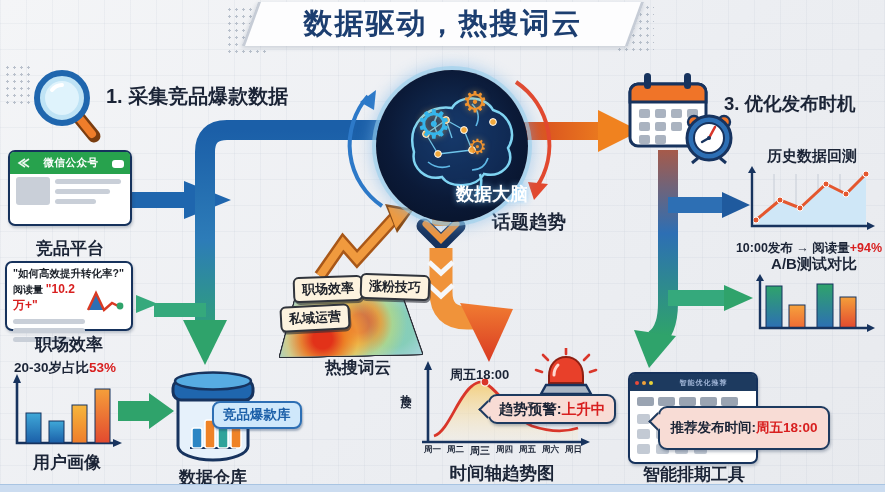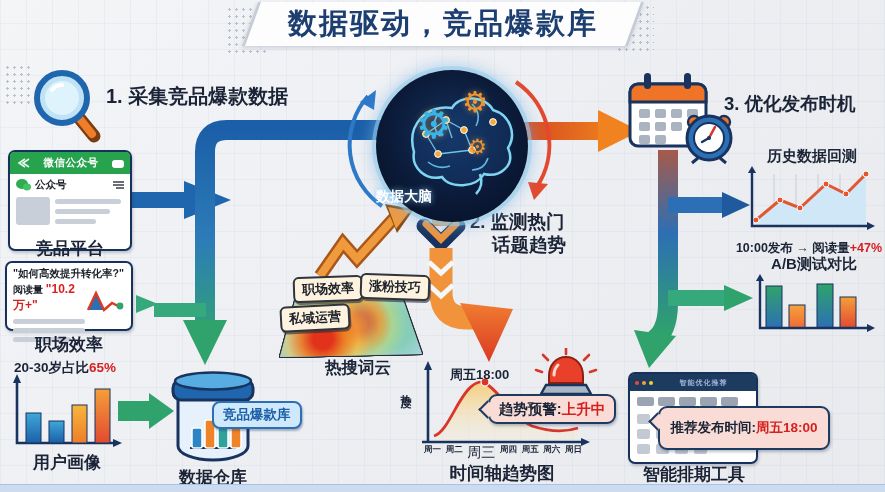--- a/index.html
+++ b/index.html
@@ -60,21 +60,21 @@
 <body>
 
 <div id="canvas">
 
   <div class="abs dots" style="left:226px;top:6px;width:42px;height:48px;"></div>
   <div class="abs dots" style="left:616px;top:4px;width:38px;height:50px;"></div>
   <div class="abs dots" style="left:4px;top:64px;width:26px;height:40px;"></div>
 
   <div class="abs" id="banner">
     <div class="band"></div>
-    <div class="txt">数据驱动，竞品爆款库</div>
+    <div class="txt">数据驱动，热搜词云</div>
   </div>
 
   <svg class="abs" width="885" height="492" style="left:0;top:0;z-index:1;">
     <defs>
       <linearGradient id="gPipe" gradientUnits="userSpaceOnUse" x1="0" y1="130" x2="0" y2="330">
         <stop offset="0" stop-color="#1b5fa8"></stop>
           <stop offset=".55" stop-color="#2d7cb8"></stop>
           <stop offset="1" stop-color="#2fa079"></stop>
       </linearGradient>
       <linearGradient id="gOut" gradientUnits="userSpaceOnUse" x1="500" y1="0" x2="640" y2="0">
@@ -133,38 +133,28 @@
 
   <svg class="abs" style="left:28px;top:66px;z-index:2;" width="78" height="80">
     <line x1="48" y1="48" x2="66" y2="70" stroke="#7a3d10" stroke-width="13" stroke-linecap="round"></line>
     <line x1="48" y1="48" x2="64" y2="68" stroke="#ef7d2a" stroke-width="8" stroke-linecap="round"></line>
     <circle cx="34" cy="32" r="25" fill="#bfe3f5" stroke="#1f66ae" stroke-width="6"></circle>
     <circle cx="34" cy="32" r="17" fill="#dff3fc"></circle>
     <path d="M24,24 a13,13 0 0 1 10,-5" stroke="#fff" stroke-width="4" fill="none" stroke-linecap="round"></path>
   </svg>
   <div class="abs step" style="left:106px;top:84px;font-size:20px;z-index:2;">1. 采集竞品爆款数据</div>
 
-  <div class="abs card" id="pcard" style="left:8px;top:150px;width:124px;height:101px;z-index:2;">
+  <div class="abs card" id="pcard" style="left:8px;top:150px;width:124px;height:76px;z-index:2;">
     <div class="head">
       <svg width="14" height="10">
           <path d="M9,1 L3,5 L9,9 M13,1 L7,5 L13,9" stroke="#eaf7ee" stroke-width="1.6" fill="none"></path>
         </svg>
       <span class="ht">微信公众号</span>
       <svg width="12" height="9">
           <rect x="0" y="1" width="12" height="8" rx="3" fill="#fff"></rect>
-        </svg>
-    </div>
-    <div style="display:flex;align-items:center;padding:4px 6px 2px 6px;gap:4px;">
-      <svg width="15" height="12">
-          <ellipse cx="6" cy="5" rx="6" ry="5" fill="#2fac52"></ellipse>
-          <ellipse cx="11" cy="8" rx="4" ry="3.4" fill="#43c165"></ellipse>
-        </svg>
-      <span style="font-size:10.5px;font-weight:800;color:#22262e;flex:1;">公众号</span>
-      <svg width="11" height="8">
-          <path d="M0,1 H11 M0,4 H11 M3,7 H11" stroke="#3a404c" stroke-width="1.4"></path>
         </svg>
     </div>
     <div style="display:flex;padding:3px 6px;gap:5px;">
       <div class="skel" style="width:34px;height:28px;"></div>
       <div style="flex:1;display:flex;flex-direction:column;gap:5px;padding-top:2px;">
         <div class="skel" style="height:5px;width:95%;"></div>
         <div class="skel" style="height:5px;width:80%;"></div>
         <div class="skel" style="height:5px;width:60%;"></div>
       </div>
     </div>
@@ -188,21 +178,21 @@
       <svg width="40" height="30" style="margin-top:4px;">
         <polygon points="3,24 11,7 19,24" fill="#2d6fb4"></polygon>
         <polyline points="3,24 11,7 19,24 27,17 35,21" stroke="#d93a23" stroke-width="2.4" fill="none"></polyline>
         <circle cx="35" cy="20" r="3.4" fill="#2fa36b"></circle>
       </svg>
     </div>
   </div>
   <div class="abs lbl" style="left:5px;top:333px;width:128px;font-size:17px;z-index:2;">职场效率</div>
 
   <div class="abs" style="left:14px;top:359px;font-size:13.5px;font-weight:800;color:#1b2436;z-index:2;">
-    <span>20-30岁占比</span><span class="red">65%</span>
+    <span>20-30岁占比</span><span class="red">53%</span>
   </div>
   <svg class="abs" style="left:8px;top:374px;z-index:2;" width="118" height="80">
     <defs>
       <linearGradient id="bBlue" x1="0" y1="0" x2="0" y2="1">
           <stop offset="0" stop-color="#3fa8d8"></stop>
           <stop offset="1" stop-color="#1b5fa8"></stop>
         </linearGradient>
       <linearGradient id="bOr" x1="0" y1="0" x2="0" y2="1">
           <stop offset="0" stop-color="#f6b63c"></stop>
           <stop offset="1" stop-color="#ef7d2a"></stop>
@@ -240,25 +230,24 @@
           <circle cx="70" cy="50" r="3.4"></circle>
           <circle cx="88" cy="60" r="3.4"></circle>
         <circle cx="62" cy="84" r="3.4"></circle>
           <circle cx="96" cy="80" r="3.4"></circle>
           <circle cx="117" cy="52" r="3.4"></circle>
       </g>
     </svg>
     <span class="gear" style="left:40px;top:34px;font-size:40px;color:#35b5ea;">⚙</span>
     <span class="gear" style="left:86px;top:18px;font-size:29px;color:#f0932f;">⚙</span>
     <span class="gear" style="left:92px;top:66px;font-size:21px;color:#f0932f;">⚙</span>
-    <div class="abs" style="left:0;bottom:16px;width:152px;text-align:left;font-size:14px;font-weight:800;color:#fff;text-shadow:0 0 6px rgba(120,200,255,.8);">数据大脑</div>
+    <div class="abs" style="left:0;bottom:16px;width:152px;text-align:right;font-size:18px;font-weight:800;color:#fff;text-shadow:0 0 6px rgba(120,200,255,.8);">数据大脑</div>
   </div>
 
   <div class="abs step" style="left:470px;top:210px;font-size:18.5px;z-index:2;">
-    <div>2. 监测热门</div>
     <div style="padding-left:22px;">话题趋势</div>
   </div>
 
   <div class="abs" id="heatwrap">
       <div id="heatmap"></div>
     </div>
   <span class="abs tag" style="left:293px;top:276px;transform:rotate(-2deg);z-index:3;">职场效率</span>
   <span class="abs tag" style="left:360px;top:274px;transform:rotate(2deg);z-index:3;">涨粉技巧</span>
   <span class="abs tag" style="left:280px;top:305px;transform:rotate(-3deg);z-index:3;">私域运营</span>
   <div class="abs lbl" style="left:298px;top:357px;width:120px;font-size:16.5px;z-index:2;">热搜词云</div>
@@ -291,21 +280,21 @@
     <path d="M20,8 L20,82 M14,82 L176,82" stroke="#17335e" stroke-width="2.6" fill="none"></path>
     <polygon points="16,10 20,1 24,10" fill="#17335e"></polygon>
       <polygon points="173,78 182,82 173,86" fill="#17335e"></polygon>
     <circle cx="77" cy="22" r="4" fill="#d9362a" stroke="#fff" stroke-width="1.2"></circle>
   </svg>
   <div class="abs" style="left:450px;top:366px;font-size:13px;font-weight:800;color:#1b2436;z-index:3;">周五18:00</div>
   <div class="abs vert" style="left:398px;top:386px;font-size:11px;font-weight:800;color:#1b2436;z-index:2;">热度</div>
   <div class="abs" style="left:424px;top:444px;width:158px;display:flex;justify-content:space-between;z-index:2;">
     <span style="font-size:8.5px;font-weight:800;color:#1b2436;">周一</span>
     <span style="font-size:8.5px;font-weight:800;color:#1b2436;">周二</span>
-    <span style="font-size:14px;font-weight:400;color:#1b2436;">周三</span>
+    <span style="font-size:10px;font-weight:700;color:#1b2436;">周三</span>
     <span style="font-size:8.5px;font-weight:800;color:#1b2436;">周四</span>
     <span style="font-size:8.5px;font-weight:800;color:#1b2436;">周五</span>
     <span style="font-size:8.5px;font-weight:800;color:#1b2436;">周六</span>
     <span style="font-size:8.5px;font-weight:800;color:#1b2436;">周日</span>
   </div>
   <div class="abs lbl" style="left:418px;top:461px;width:168px;font-size:17.5px;z-index:2;">时间轴趋势图</div>
 
   <svg class="abs" style="left:534px;top:348px;z-index:3;" width="64" height="54">
     <g stroke="#d9362a" stroke-width="2.6" stroke-linecap="round">
       <line x1="32" y1="6" x2="32" y2="0"></line>
@@ -371,21 +360,21 @@
         <circle cx="58" cy="42" r="3"></circle>
         <circle cx="84" cy="18" r="3"></circle>
         <circle cx="104" cy="28" r="3"></circle>
         <circle cx="124" cy="8" r="3"></circle>
       </g>
     <path d="M10,4 L10,60 L128,60" stroke="#17335e" stroke-width="2.4" fill="none"></path>
     <polygon points="6,7 10,0 14,7" fill="#17335e"></polygon>
       <polygon points="125,56 133,60 125,64" fill="#17335e"></polygon>
   </svg>
   <div class="abs" style="left:734px;top:240px;width:150px;text-align:center;font-size:12.5px;font-weight:800;color:#1b2436;z-index:2;white-space:nowrap;">
-    <span>10:00发布 → 阅读量</span><span class="red">+47%</span>
+    <span>10:00发布 → 阅读量</span><span class="red">+94%</span>
   </div>
 
   <div class="abs lbl" style="left:755px;top:255px;width:118px;font-size:15px;z-index:2;">A/B测试对比</div>
   <svg class="abs" style="left:752px;top:274px;z-index:2;" width="124" height="66">
     <defs>
       <linearGradient id="abA" x1="0" y1="0" x2="0" y2="1">
           <stop offset="0" stop-color="#2fa36b"></stop>
           <stop offset="1" stop-color="#2d6fb4"></stop>
         </linearGradient>
       <linearGradient id="abB" x1="0" y1="0" x2="0" y2="1">

